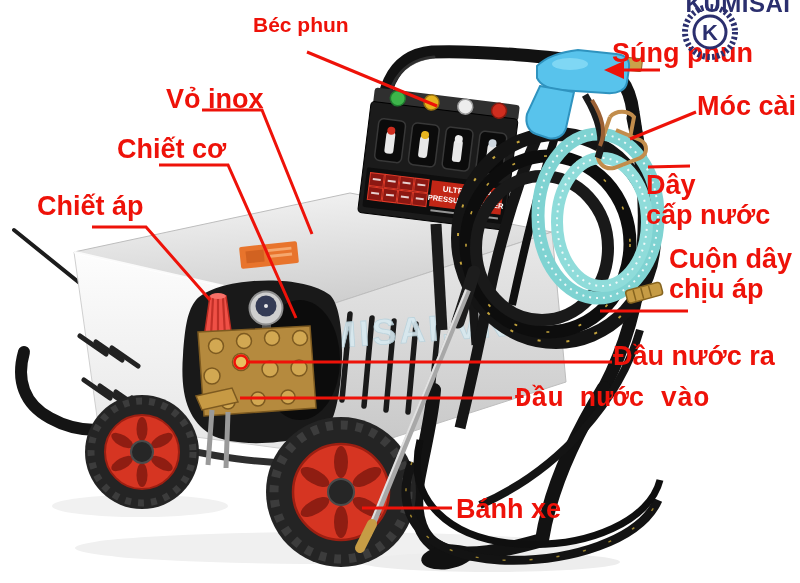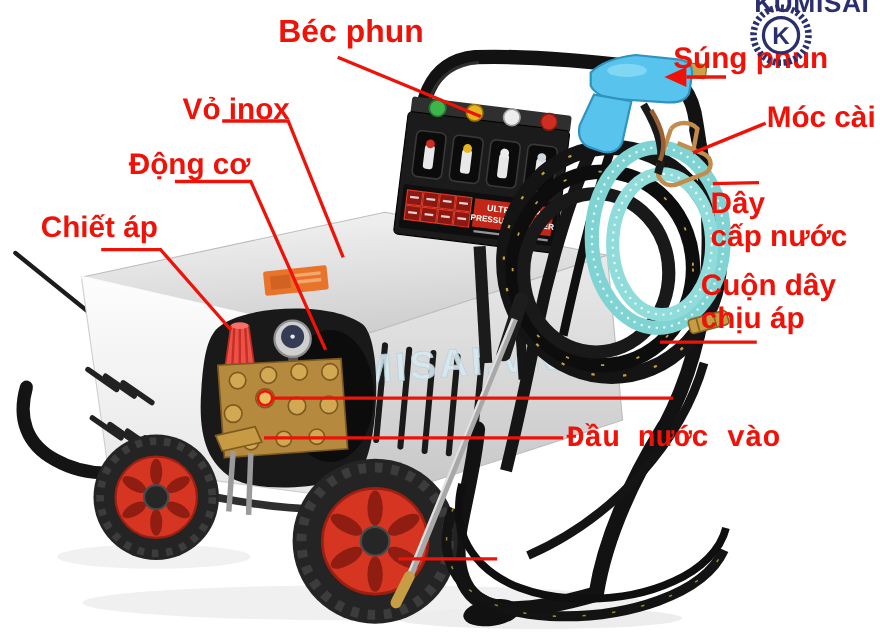--- a/index.html
+++ b/index.html
@@ -1,21 +1,21 @@
 <!DOCTYPE html>
 <html><head>
 <meta charset="utf-8">
 <style>
   html,body{margin:0;padding:0;background:#fff;}
   .stage{position:relative;width:800px;height:583px;background:#ffffff;overflow:hidden;
          font-family:"Liberation Sans",sans-serif;}
   .stage svg{position:absolute;left:0;top:0;}
   .label{position:absolute;color:#ee1209;font-weight:bold;font-size:27px;line-height:1.12;
          white-space:pre-line;letter-spacing:0;}
-  .label.big{font-size:29px;}
+  .label.big{font-size:21px;}
   .logo{position:absolute;left:678px;top:2px;width:120px;height:82px;text-align:center;}
   .logo .emblem{display:block;margin:0 auto;}
   .logo .word{color:#2b2f6e;font-weight:800;font-size:24px;letter-spacing:0.5px;
               margin-top:-12px;font-family:"Liberation Sans",sans-serif;}
 </style>
 </head>
 <body>
 
 <div class="stage">
 
@@ -277,27 +277,29 @@
     <path d="M 248,362 L 612,362"></path>
     <path d="M 240,398 L 512,398"></path>
     <path d="M 362,508 L 452,508"></path>
   </g>
 </svg>
 
 <div class="label big" style="left:253px;top:13px;">Béc phun</div>
 <div class="label" style="left:612px;top:38px;">Súng phun</div>
 <div class="label" style="left:166px;top:84px;">Vỏ inox</div>
 <div class="label" style="left:697px;top:91px;">Móc cài</div>
-<div class="label" style="left:117px;top:134px;">Động cơ</div>
+<div class="label" style="left:117px;top:134px;">Chiết cơ</div>
 <div class="label" style="left:37px;top:191px;text-align:right;">Chiết áp</div>
 <div class="label" style="left:646px;top:170px;">Dây
 cấp nước</div>
-<div class="label" style="left:637px;top:244px;">Cuộn dây
+<div class="label" style="left:669px;top:244px;">Cuộn dây
 chịu áp</div>
+<div class="label" style="left:613px;top:341px;">Đầu nước ra</div>
 <div class="label" style="left:515px;top:384px;font-family:Liberation Mono, monospace;">Đầu nước vào</div>
+<div class="label" style="left:456px;top:494px;">Bánh xe</div>
 
 <div class="logo">
   <svg class="emblem" width="64" height="62" viewBox="0 0 64 62">
     <circle cx="32" cy="30" r="25" fill="none" stroke="#2b2f6e" stroke-width="6" stroke-dasharray="2.6,2.3"></circle>
     <circle cx="32" cy="30" r="16" fill="#ffffff" stroke="#2b2f6e" stroke-width="3"></circle>
     <text x="32" y="38" text-anchor="middle" font-size="22" font-weight="bold" fill="#2b2f6e" font-family="Liberation Sans, sans-serif">K</text>
   </svg>
   <div class="word">KUMISAI</div>
 </div>
 

